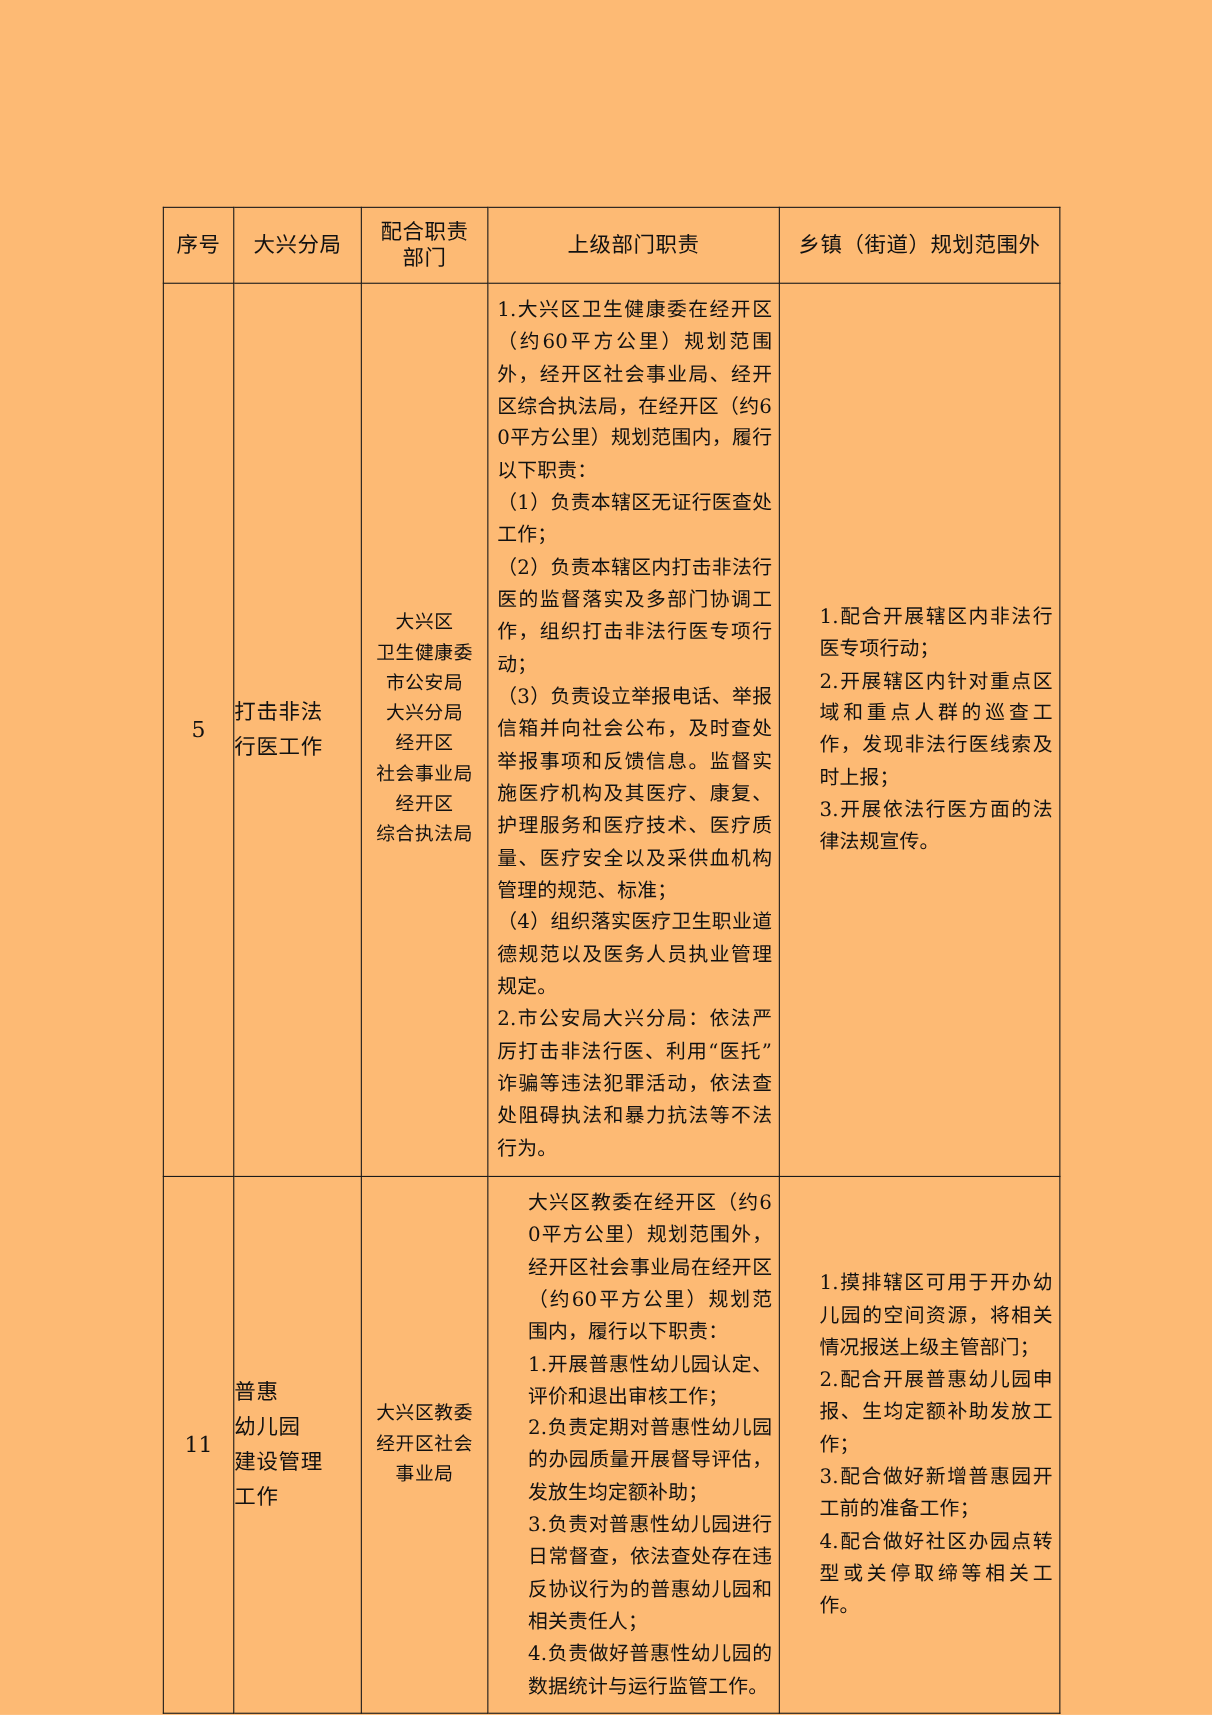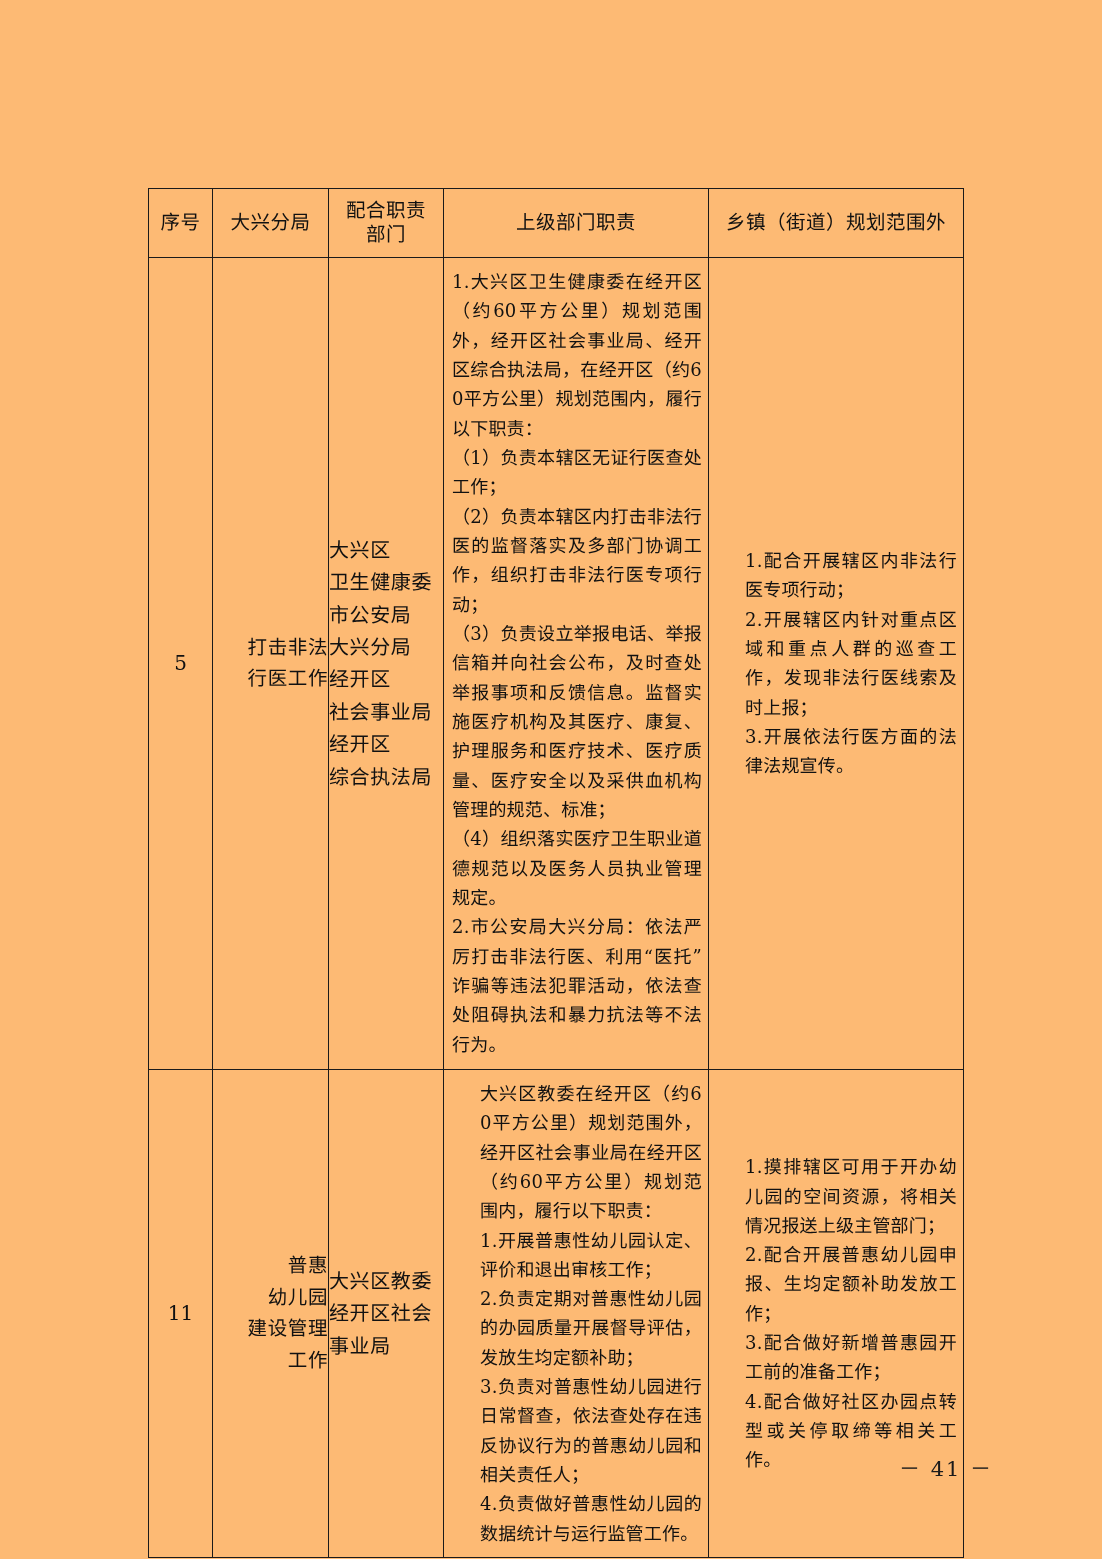--- a/index.html
+++ b/index.html
@@ -58,28 +58,29 @@
     padding: 3px 2px;
   }
 
   
   .cell-seq {
     text-align: center;
     font-size: 20px;
     font-family: "DejaVu Serif", "Liberation Serif", serif;
   }
   .cell-name {
-    text-align: right;
+    text-align: left;
     font-size: 19.5px;
     line-height: 1.62;
     letter-spacing: 0.6px;
     padding: 4px 6px;
   }
   .cell-dept {
-    font-size: 20px;
+    text-align: center;
+    font-size: 17px;
     line-height: 1.62;
     letter-spacing: 0.6px;
     padding: 4px 4px;
   }
   .cell-body {
     vertical-align: top;
     font-size: 18px;
     line-height: 1.63;
     letter-spacing: 0.2px;
     padding: 0;
@@ -184,17 +185,14 @@
         <td class="cell-body mid">
           <div class="para">1.摸排辖区可用于开办幼儿园的空间资源，将相关情况报送上级主管部门；
 2.配合开展普惠幼儿园申报、生均定额补助发放工作；
 3.配合做好新增普惠园开工前的准备工作；
 4.配合做好社区办园点转型或关停取缔等相关工作。</div>
         </td>
       </tr>
     </tbody>
   </table>
 
-  <div class="page-number">
-    <span class="pn-inner">－ 41 －</span>
-  </div>
 
 </div>
 
 </body></html>

